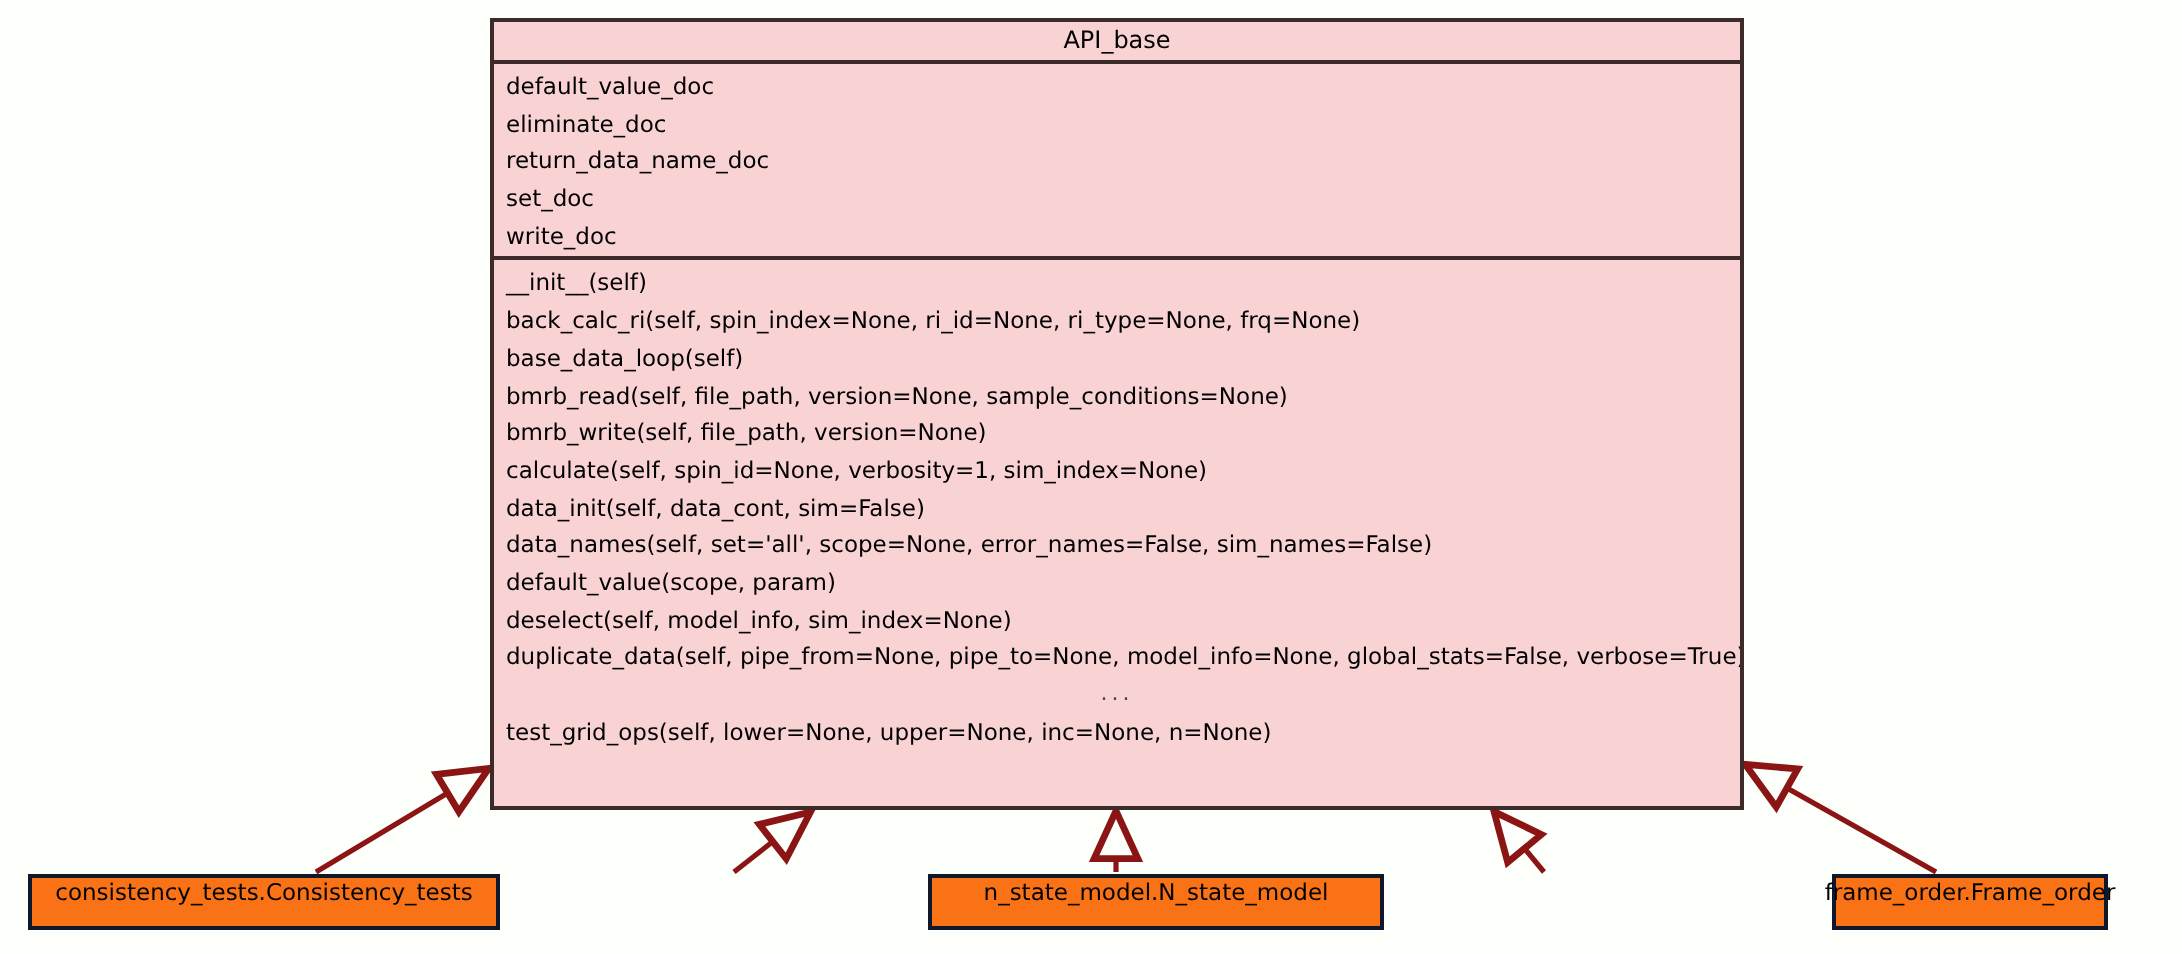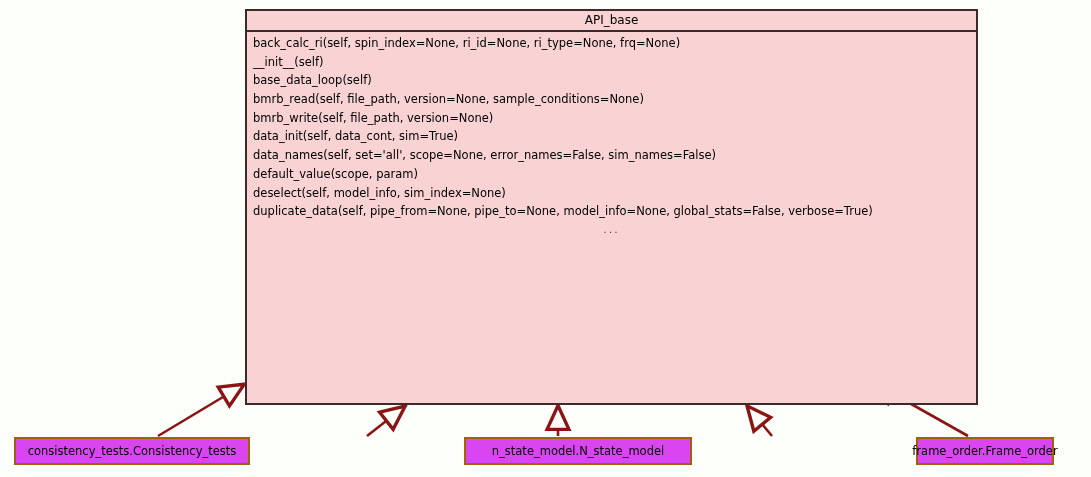--- a/index.html
+++ b/index.html
@@ -36,21 +36,21 @@
   .class-box {
     position: absolute;
     box-sizing: border-box;
     border: 2px solid #3d2b2b;
     background: #f9d2d4;
   }
 
   #api-base-box {
     left: 245px;
     top: 9px;
-    width: 733px;
+    width: 627px;
     height: 396px;
   }
 
   .compartment {
     position: relative;
   }
   .compartment + .compartment {
     border-top: 2px solid #3d2b2b;
   }
 
@@ -81,25 +81,25 @@
     padding-left: 0;
     letter-spacing: 2px;
     color: #4a4a4a;
     font-size: 11px;
   }
 
   
   .subclass-box {
     position: absolute;
     box-sizing: border-box;
-    border: 2px solid #a16207;
-    background: #d946ef;
+    border: 2px solid #0f172a;
+    background: #f97316;
     height: 28px;
     display: flex;
-    align-items: center;
+    align-items: flex-start;
     justify-content: center;
   }
   .subclass-label {
     font-size: 11.5px;
     white-space: nowrap;
     padding: 0 8px;
   }
 
   #sub-0 { left: 14px;  top: 437px; width: 236px; }
   #sub-1 { left: 300px; top: 437px; width: 113px; }
@@ -129,33 +129,42 @@
 
     <line x1="968" y1="436" x2="874" y2="383" stroke="#8b1515" stroke-width="2.6" marker-end="url(#hollow-tri)"></line>
   </svg>
 
   <div class="class-box" id="api-base-box">
 
     <div class="compartment">
       <div class="class-title">API_base</div>
     </div>
 
+    <div class="compartment member-list">
+      <div class="member">default_value_doc</div>
+      <div class="member">eliminate_doc</div>
+      <div class="member">return_data_name_doc</div>
+      <div class="member">set_doc</div>
+      <div class="member">write_doc</div>
+    </div>
 
     <div class="compartment member-list">
+      <div class="member">__init__(self)</div>
       <div class="member">back_calc_ri(self, spin_index=None, ri_id=None, ri_type=None, frq=None)</div>
-      <div class="member">__init__(self)</div>
       <div class="member">base_data_loop(self)</div>
       <div class="member">bmrb_read(self, file_path, version=None, sample_conditions=None)</div>
       <div class="member">bmrb_write(self, file_path, version=None)</div>
-      <div class="member">data_init(self, data_cont, sim=True)</div>
+      <div class="member">calculate(self, spin_id=None, verbosity=1, sim_index=None)</div>
+      <div class="member">data_init(self, data_cont, sim=False)</div>
       <div class="member">data_names(self, set='all', scope=None, error_names=False, sim_names=False)</div>
       <div class="member">default_value(scope, param)</div>
       <div class="member">deselect(self, model_info, sim_index=None)</div>
       <div class="member">duplicate_data(self, pipe_from=None, pipe_to=None, model_info=None, global_stats=False, verbose=True)</div>
       <div class="member ellipsis">...</div>
+      <div class="member">test_grid_ops(self, lower=None, upper=None, inc=None, n=None)</div>
     </div>
 
   </div>
 
   <div class="subclass-box" id="sub-0">
     <span class="subclass-label">consistency_tests.Consistency_tests</span>
   </div>
 
 
   <div class="subclass-box" id="sub-2">

